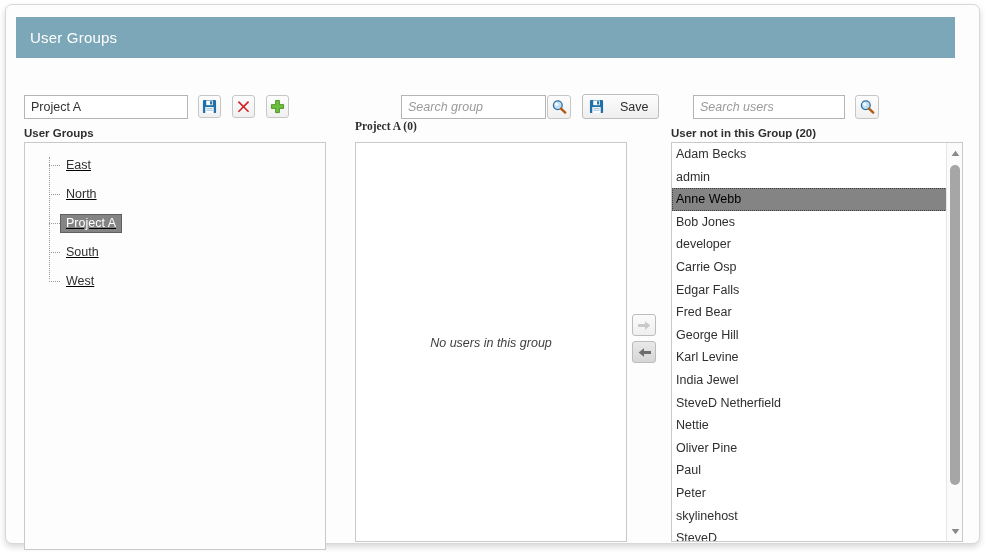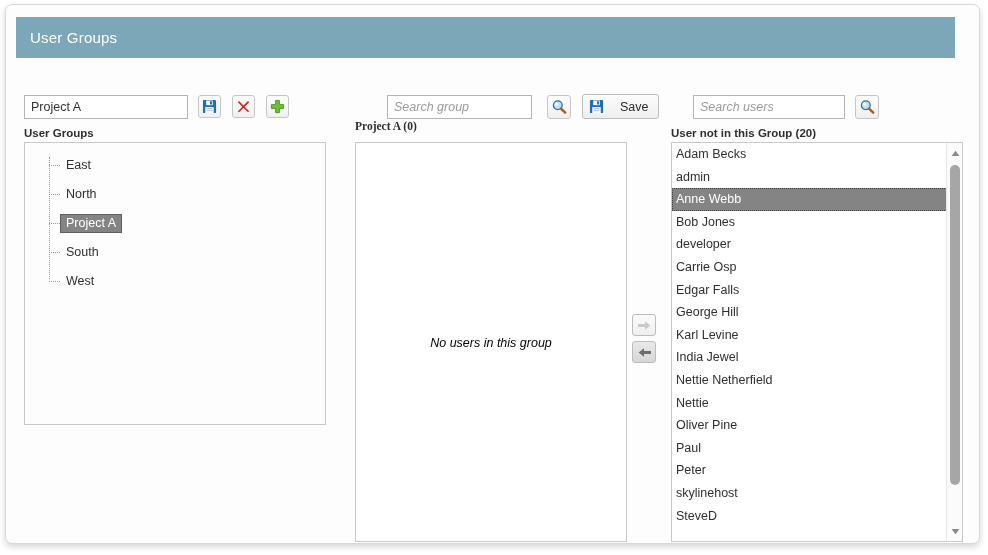--- a/index.html
+++ b/index.html
@@ -50,21 +50,21 @@
     background: #ffffff;
     border: 1px solid #b5b5b5;
     font-family: "Liberation Sans", sans-serif;
     font-size: 12.5px;
     color: #333333;
     padding: 0 6px;
     outline: none;
   }
   .txtinput::placeholder { color: #9a9a9a; font-style: italic; }
   #group-name-input { left: 18px; top: 4px; width: 164px; }
-  #search-group-input { left: 381px; top: 4px; width: 145px; }
+  #search-group-input { left: 395px; top: 4px; width: 145px; }
   #search-users-input { left: 687px; top: 4px; width: 152px; }
 
   .iconbtn {
     position: absolute;
     width: 23px; height: 23px;
     background: linear-gradient(#fdfdfd,#f0f0f0);
     border: 1px solid #c6c6c6;
     border-radius: 3px;
     padding: 0;
     cursor: pointer;
@@ -101,21 +101,21 @@
   #label-user-groups { left: 18px; top: 122px; }
   #label-group-members { left: 349px; top: 115px; font-family: Liberation Serif, serif; }
   #label-users-not-in { left: 665px; top: 122px; }
 
   
   .panel {
     position: absolute;
     background: #fdfdfd;
     border: 1px solid #c9c9c9;
   }
-  #tree-panel    { left: 18px;  top: 137px; width: 302px; height: 283px; }
+  #tree-panel    { left: 18px;  top: 137px; width: 302px; height: 408px; text-decoration: underline; }
   #members-panel { left: 349px; top: 137px; width: 272px; height: 400px; background:#ffffff; }
   #users-panel   { left: 665px; top: 137px; width: 292px; height: 400px; background:#ffffff; overflow:hidden; }
 
   
   .tree { position: relative; padding: 8px 0 0 0; }
   .tree-trunk {
     position: absolute;
     left: 24px; top: 14px;
     width: 0; height: 122px;
     border-left: 1px dotted #9a9a9a;
@@ -148,21 +148,21 @@
   }
 
   
   .empty-msg {
     position: absolute;
     left: 0; right: 0;
     top: 193px;
     text-align: center;
     font-size: 12.5px;
     font-style: italic;
-    color: #000000;
+    color: #404040;
   }
 
   
   .transferbtn {
     position: absolute;
     width: 24px; height: 22px;
     border: 1px solid #bcbcbc;
     border-radius: 3px;
     display: flex; align-items: center; justify-content: center;
     cursor: pointer;
@@ -187,21 +187,21 @@
   .user-item {
     height: 22.6px;
     line-height: 22.6px;
     font-size: 12.5px;
     color: #2f2f2f;
     padding-left: 4px;
     white-space: nowrap;
   }
   .user-item.selected {
     background: #848484;
-    color: #ffffff;
+    color: #000000;
     outline: 1px dotted #3d3d3d;
     outline-offset: -1px;
   }
 
   
   .scrollbar {
     position: absolute;
     right: 0; top: 0;
     width: 16px; height: 100%;
     background: #fbfbfb;
@@ -341,24 +341,25 @@
 
     <div class="panel" id="users-panel">
       <div class="userlist" id="userlist-container">
           <div class="user-item">Adam Becks</div>
           <div class="user-item">admin</div>
           <div class="user-item selected">Anne Webb</div>
           <div class="user-item">Bob Jones</div>
           <div class="user-item">developer</div>
           <div class="user-item">Carrie Osp</div>
           <div class="user-item">Edgar Falls</div>
+          <div class="user-item">Fred Bear</div>
           <div class="user-item">George Hill</div>
           <div class="user-item">Karl Levine</div>
           <div class="user-item">India Jewel</div>
-          <div class="user-item">Nettie Netherfield</div>
+          <div class="user-item">SteveD Netherfield</div>
           <div class="user-item">Nettie</div>
           <div class="user-item">Oliver Pine</div>
           <div class="user-item">Paul</div>
           <div class="user-item">Peter</div>
           <div class="user-item">skylinehost</div>
           <div class="user-item">SteveD</div>
         </div>
       <div class="scrollbar">
         <div class="sb-arrow up">
           <svg width="9" height="7" viewBox="0 0 9 7">

